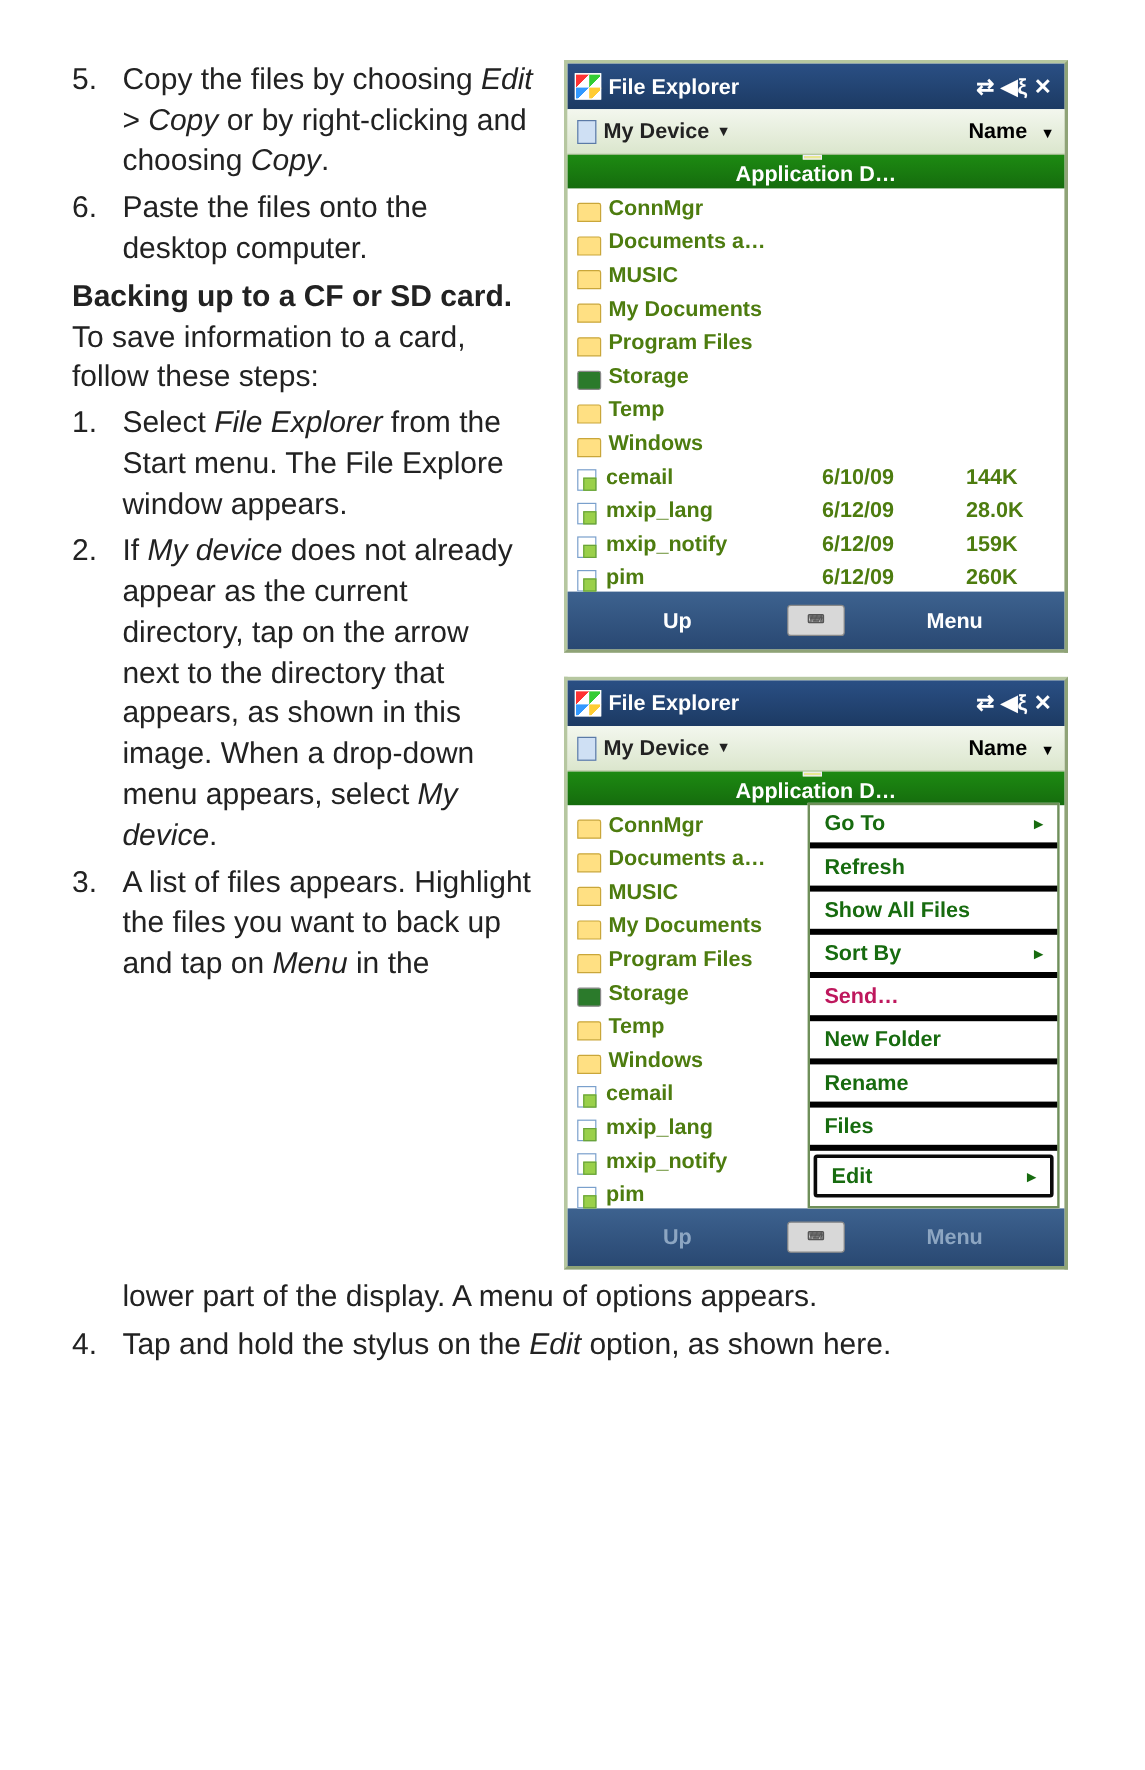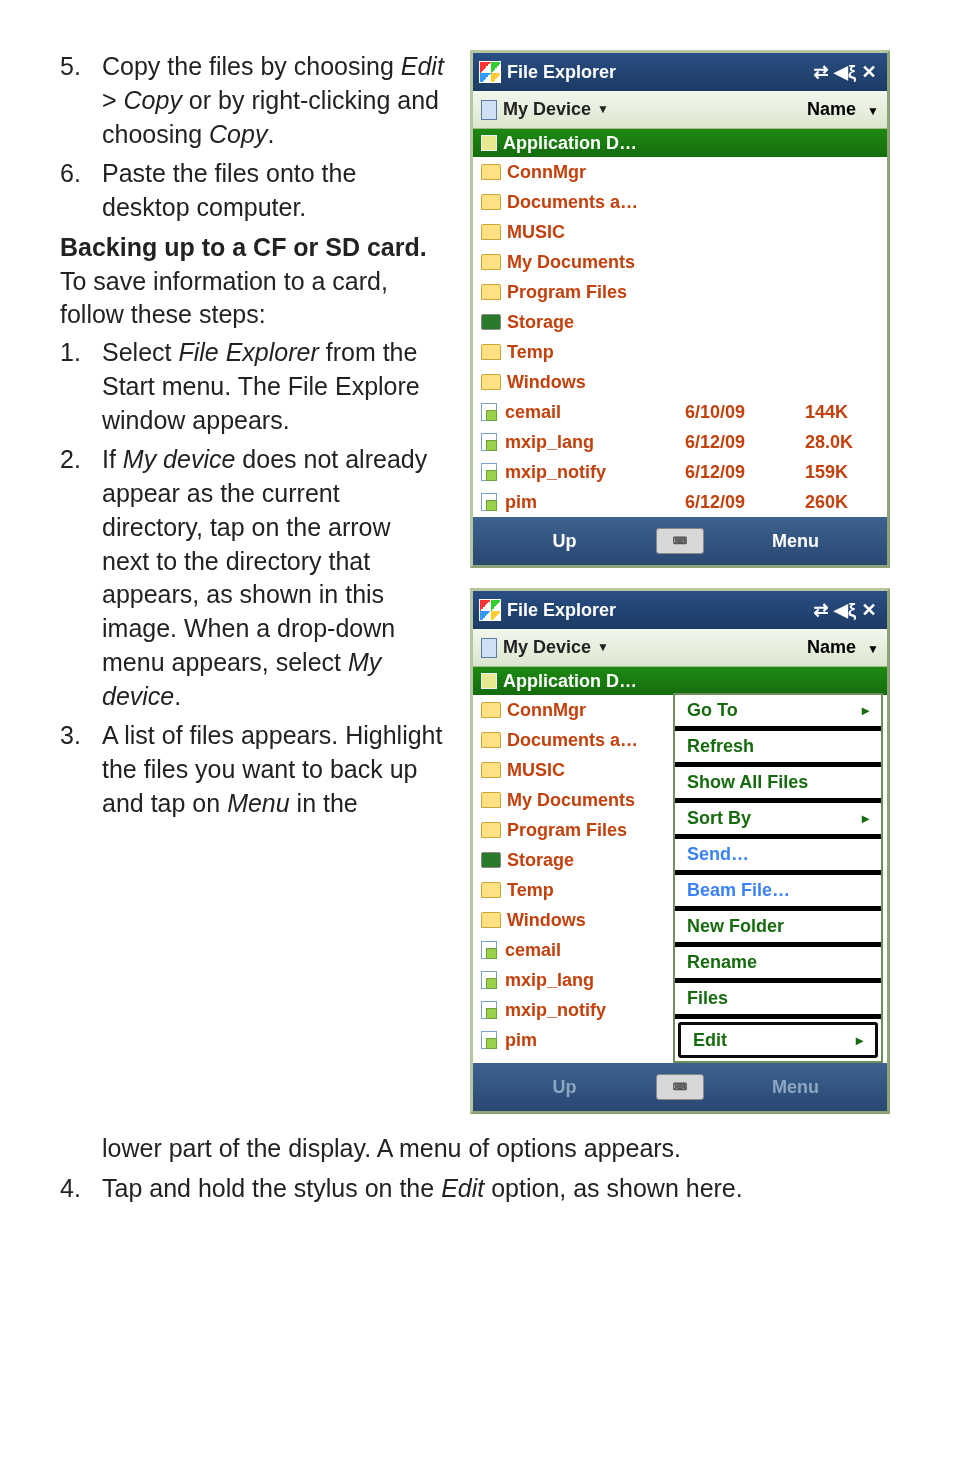--- a/index.html
+++ b/index.html
@@ -61,26 +61,26 @@
     font-weight:700; color:#222;
   }
   .pathbar .chip {
     width:16px;height:20px;border:1px solid #5b7aa6;background:#cfe0f4;margin-right:6px;
   }
   .pathbar .dd { margin-left:6px; font-size:12px; }
   .pathbar .right { margin-left:auto; font-weight:700; color:#000; }
   .selected-row {
     background: linear-gradient(#1d8a12,#156c0d);
     color:#fff; font-weight:700;
-    height:28px; display:flex; align-items:center; padding:0 8px;
+    height:28px; display:flex; align-items:center; padding:0 8px;flex-direction:column;
   }
   .selected-row .ficon { width:16px;height:16px;border:1px solid #eef;background:#e8e891;margin-right:6px;}
   .row {
-    height:28px; display:flex; align-items:center; padding:15px 8px;
-    color:#c2410c; font-weight:700;
+    height:28px; display:flex; align-items:flex-end; padding:0 8px;
+    color:#4d7c0f; font-weight:700;
   }
   .row .ficon.folder { width:20px;height:16px;border:1px solid #c9a63a;background:#ffe083;border-radius:2px 2px 0 0;margin-right:6px;}
   .row .ficon.storage { width:20px;height:16px;border:1px solid #888;background:#2b7a2b;border-radius:2px;margin-right:6px;}
   .row .ficon.file { width:16px;height:18px;border:1px solid #7aa0cc;background:#fff;margin-right:8px; position:relative;}
   .row .ficon.file::after{content:"";position:absolute;right:-1px;bottom:-1px;width:9px;height:9px;background:#9ad04a;border:1px solid #6aa33a;}
   .row .name { flex:0 0 180px; }
   .row .date { flex:0 0 120px; text-align:left;}
   .row .size { flex:1 1 auto; }
   .softbar {
     background:linear-gradient(#3d628f,#294872);
@@ -99,21 +99,21 @@
     border:2px solid #6f8f5a;
     background:#fff;
     margin: -2px 4px 0 0;
   }
   .menucol .mitem {
     height:36px; display:flex;align-items:center;padding:0 12px;
     font-weight:700;color:#176b0f;border-bottom:5px solid #000000;
     justify-content:space-between;
   }
   .menucol .mitem:last-child{border-bottom:none;}
-  .menucol .mitem.disabled { color:#3b82f6;}
+  .menucol .mitem.disabled { color:#be185d;}
   .menucol .mitem .arrow { color:#176b0f;font-size:14px;}
   .menucol .mitem.boxed { border:3px solid #0a0a0a; border-radius:3px; margin:3px;}
   .listarea { display:flex; }
   .listarea .filecol .row .name{flex:1 1 auto;}
 </style>
 </head>
 <body>
 
 <div class="top-row">
   <div class="text-col">
@@ -318,23 +318,20 @@
             <div class="mitem">
               <span>Show All Files</span>
             </div>
             <div class="mitem">
               <span>Sort By</span>
               <span class="arrow">▸</span>
             </div>
             <div class="mitem disabled">
               <span>Send…</span>
             </div>
-            <div class="mitem disabled">
-              <span>Beam File…</span>
-            </div>
             <div class="mitem">
               <span>New Folder</span>
             </div>
             <div class="mitem">
               <span>Rename</span>
             </div>
             <div class="mitem">
               <span>Files</span>
             </div>
             <div class="mitem boxed">
@@ -346,21 +343,21 @@
       <div class="softbar">
         <div class="btn disabled">Up</div>
         <div class="kbd">⌨</div>
         <div class="btn disabled">Menu</div>
       </div>
     </div>
 
   </div>
 </div>
 
-<div class="full-width" style="margin-top:18px">
+<div class="full-width" style="margin-top:6px">
   <ol>
     <li>
         <span class="num"></span>
         <span class="body">lower part of the display. A menu of options appears.</span>
       </li>
     <li>
         <span class="num">4.</span>
         <span class="body">Tap and hold the stylus on the <span class="italic">Edit</span> option, as shown here.</span>
       </li>
   </ol>

